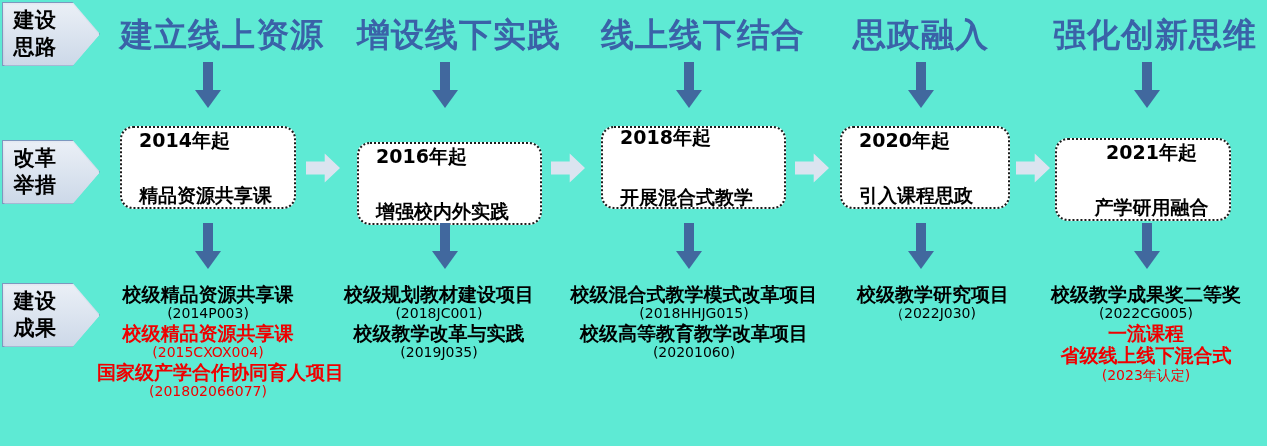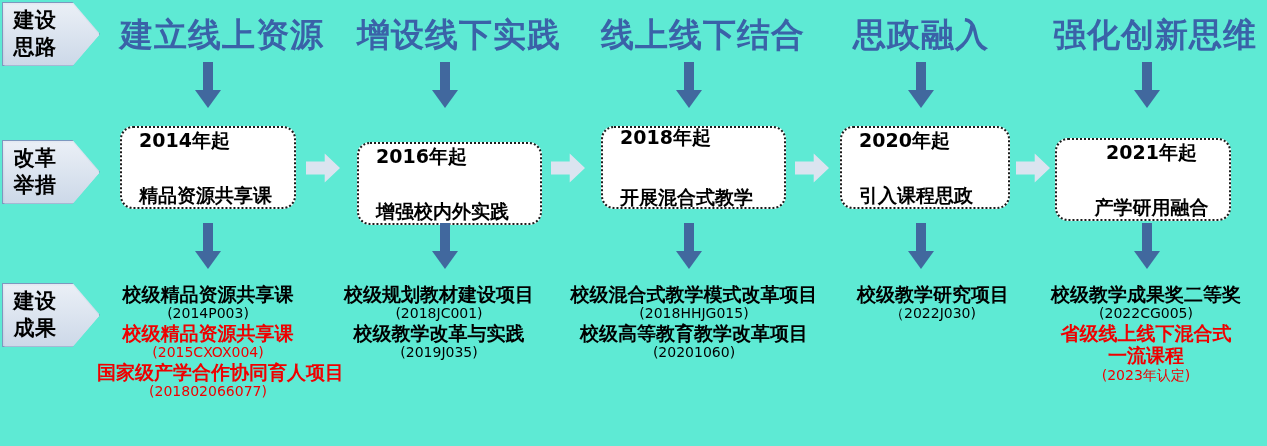--- a/index.html
+++ b/index.html
@@ -289,18 +289,18 @@
   </div>
 
   <div class="outcomes" style="left:838px; top:283px; width:190px;">
     <div class="oc-title">校级教学研究项目</div>
     <div class="oc-code">（2022J030)</div>
   </div>
 
   <div class="outcomes" style="left:1034px; top:283px; width:224px;">
     <div class="oc-title">校级教学成果奖二等奖</div>
     <div class="oc-code">(2022CG005)</div>
+    <div class="oc-title red">一流课程</div>
     <div class="oc-title red">省级线上线下混合式</div>
-    <div class="oc-title red">一流课程</div>
     <div class="oc-code red">(2023年认定)</div>
   </div>
 
 </div>
 
 </body></html>

